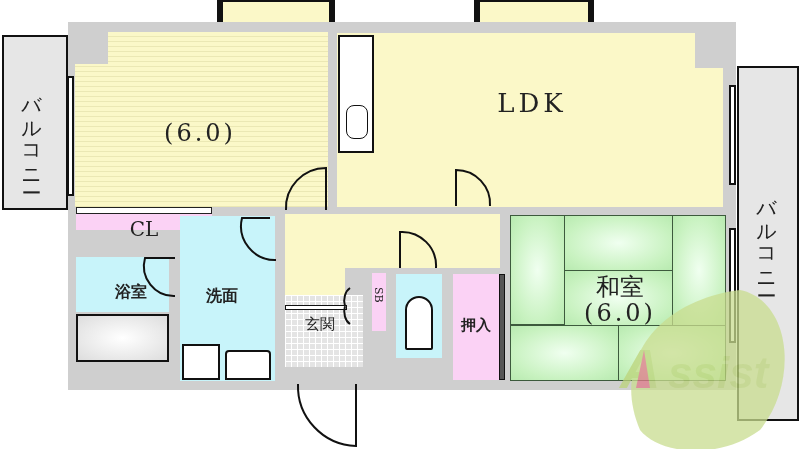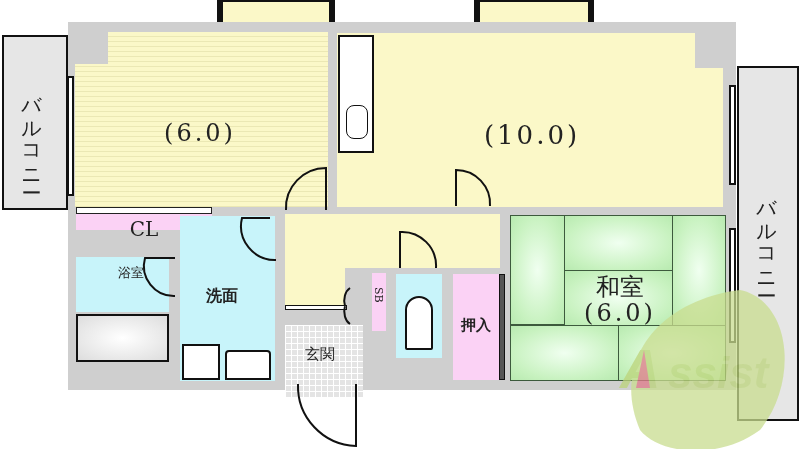--- a/index.html
+++ b/index.html
@@ -43,42 +43,42 @@
   <div class="abs label" style="left:65px;top:87px;width:120px;font-size:24px;letter-spacing:3px;">(6.0)</div>
 </div>
 <div class="abs wall" style="left:75px;top:32px;width:33px;height:32px;"></div>
 
 <div class="abs" style="left:76px;top:207px;width:136px;height:7px;background:#fff;border:1.5px solid #222;"></div>
 <div class="abs room-pink" style="left:76px;top:214px;width:136px;height:16px;">
   <div class="abs label" style="left:0;top:3px;width:136px;font-size:20px;">CL</div>
 </div>
 
 <div class="abs room-yellow" style="left:337px;top:33px;width:386px;height:174px;">
-  <div class="abs label" style="left:110px;top:87px;width:170px;font-size:26px;letter-spacing:3px;">(10.0)</div>
+  <div class="abs label" style="left:120px;top:55px;width:150px;font-size:26px;letter-spacing:4px;">LDK</div>
 </div>
 <div class="abs wall" style="left:695px;top:33px;width:28px;height:35px;"></div>
 <div class="abs" style="left:338px;top:35px;width:36px;height:118px;background:#fff;border:2px solid #111;">
   <div class="abs" style="left:6px;top:68px;width:22px;height:34px;border:1.5px solid #111;border-radius:8px;"></div>
 </div>
 
 <div class="abs room-yellow" style="left:285px;top:214px;width:215px;height:54px;"></div>
 <div class="abs room-yellow" style="left:285px;top:268px;width:60px;height:38px;"></div>
 
 <div class="abs room-blue" style="left:180px;top:216px;width:95px;height:165px;">
   <div class="abs label" style="left:0;top:70px;width:84px;font-size:16px;font-weight:bold;">洗面</div>
   <div class="abs" style="left:2px;top:128px;width:38px;height:36px;background:#fff;border:2px solid #111;"></div>
   <div class="abs" style="left:45px;top:134px;width:46px;height:30px;background:#fff;border:2px solid #111;border-radius:4px 4px 0 0;"></div>
 </div>
 
 <div class="abs room-blue" style="left:76px;top:257px;width:93px;height:55px;">
-  <div class="abs label" style="left:25px;top:8px;width:60px;font-size:13px;font-weight:normal;">浴室</div>
+  <div class="abs label" style="left:25px;top:25px;width:60px;font-size:16px;font-weight:bold;">浴室</div>
 </div>
 <div class="abs" style="left:76px;top:314px;width:93px;height:48px;background:radial-gradient(ellipse,#fff,#ddd);border:2px solid #111;"></div>
 
-<div class="abs genkan" style="left:285px;top:325px;width:78px;height:72px;">
+<div class="abs genkan" style="left:285px;top:295px;width:78px;height:72px;">
   <div class="abs label" style="left:10px;top:20px;width:50px;font-size:15px;">玄関</div>
 </div>
 <div class="abs" style="left:285px;top:305px;width:62px;height:5px;background:#fff;border:1.5px solid #111;"></div>
 
 <div class="abs room-pink" style="left:372px;top:273px;width:14px;height:58px;">
   <div class="abs label vtext" style="left:0px;top:14px;font-size:11px;letter-spacing:0;">SB</div>
 </div>
 
 <div class="abs room-blue" style="left:396px;top:274px;width:46px;height:84px;">
   <div class="abs" style="left:9px;top:22px;width:28px;height:54px;background:#fff;border:2px solid #111;border-radius:14px 14px 2px 2px;"></div>

